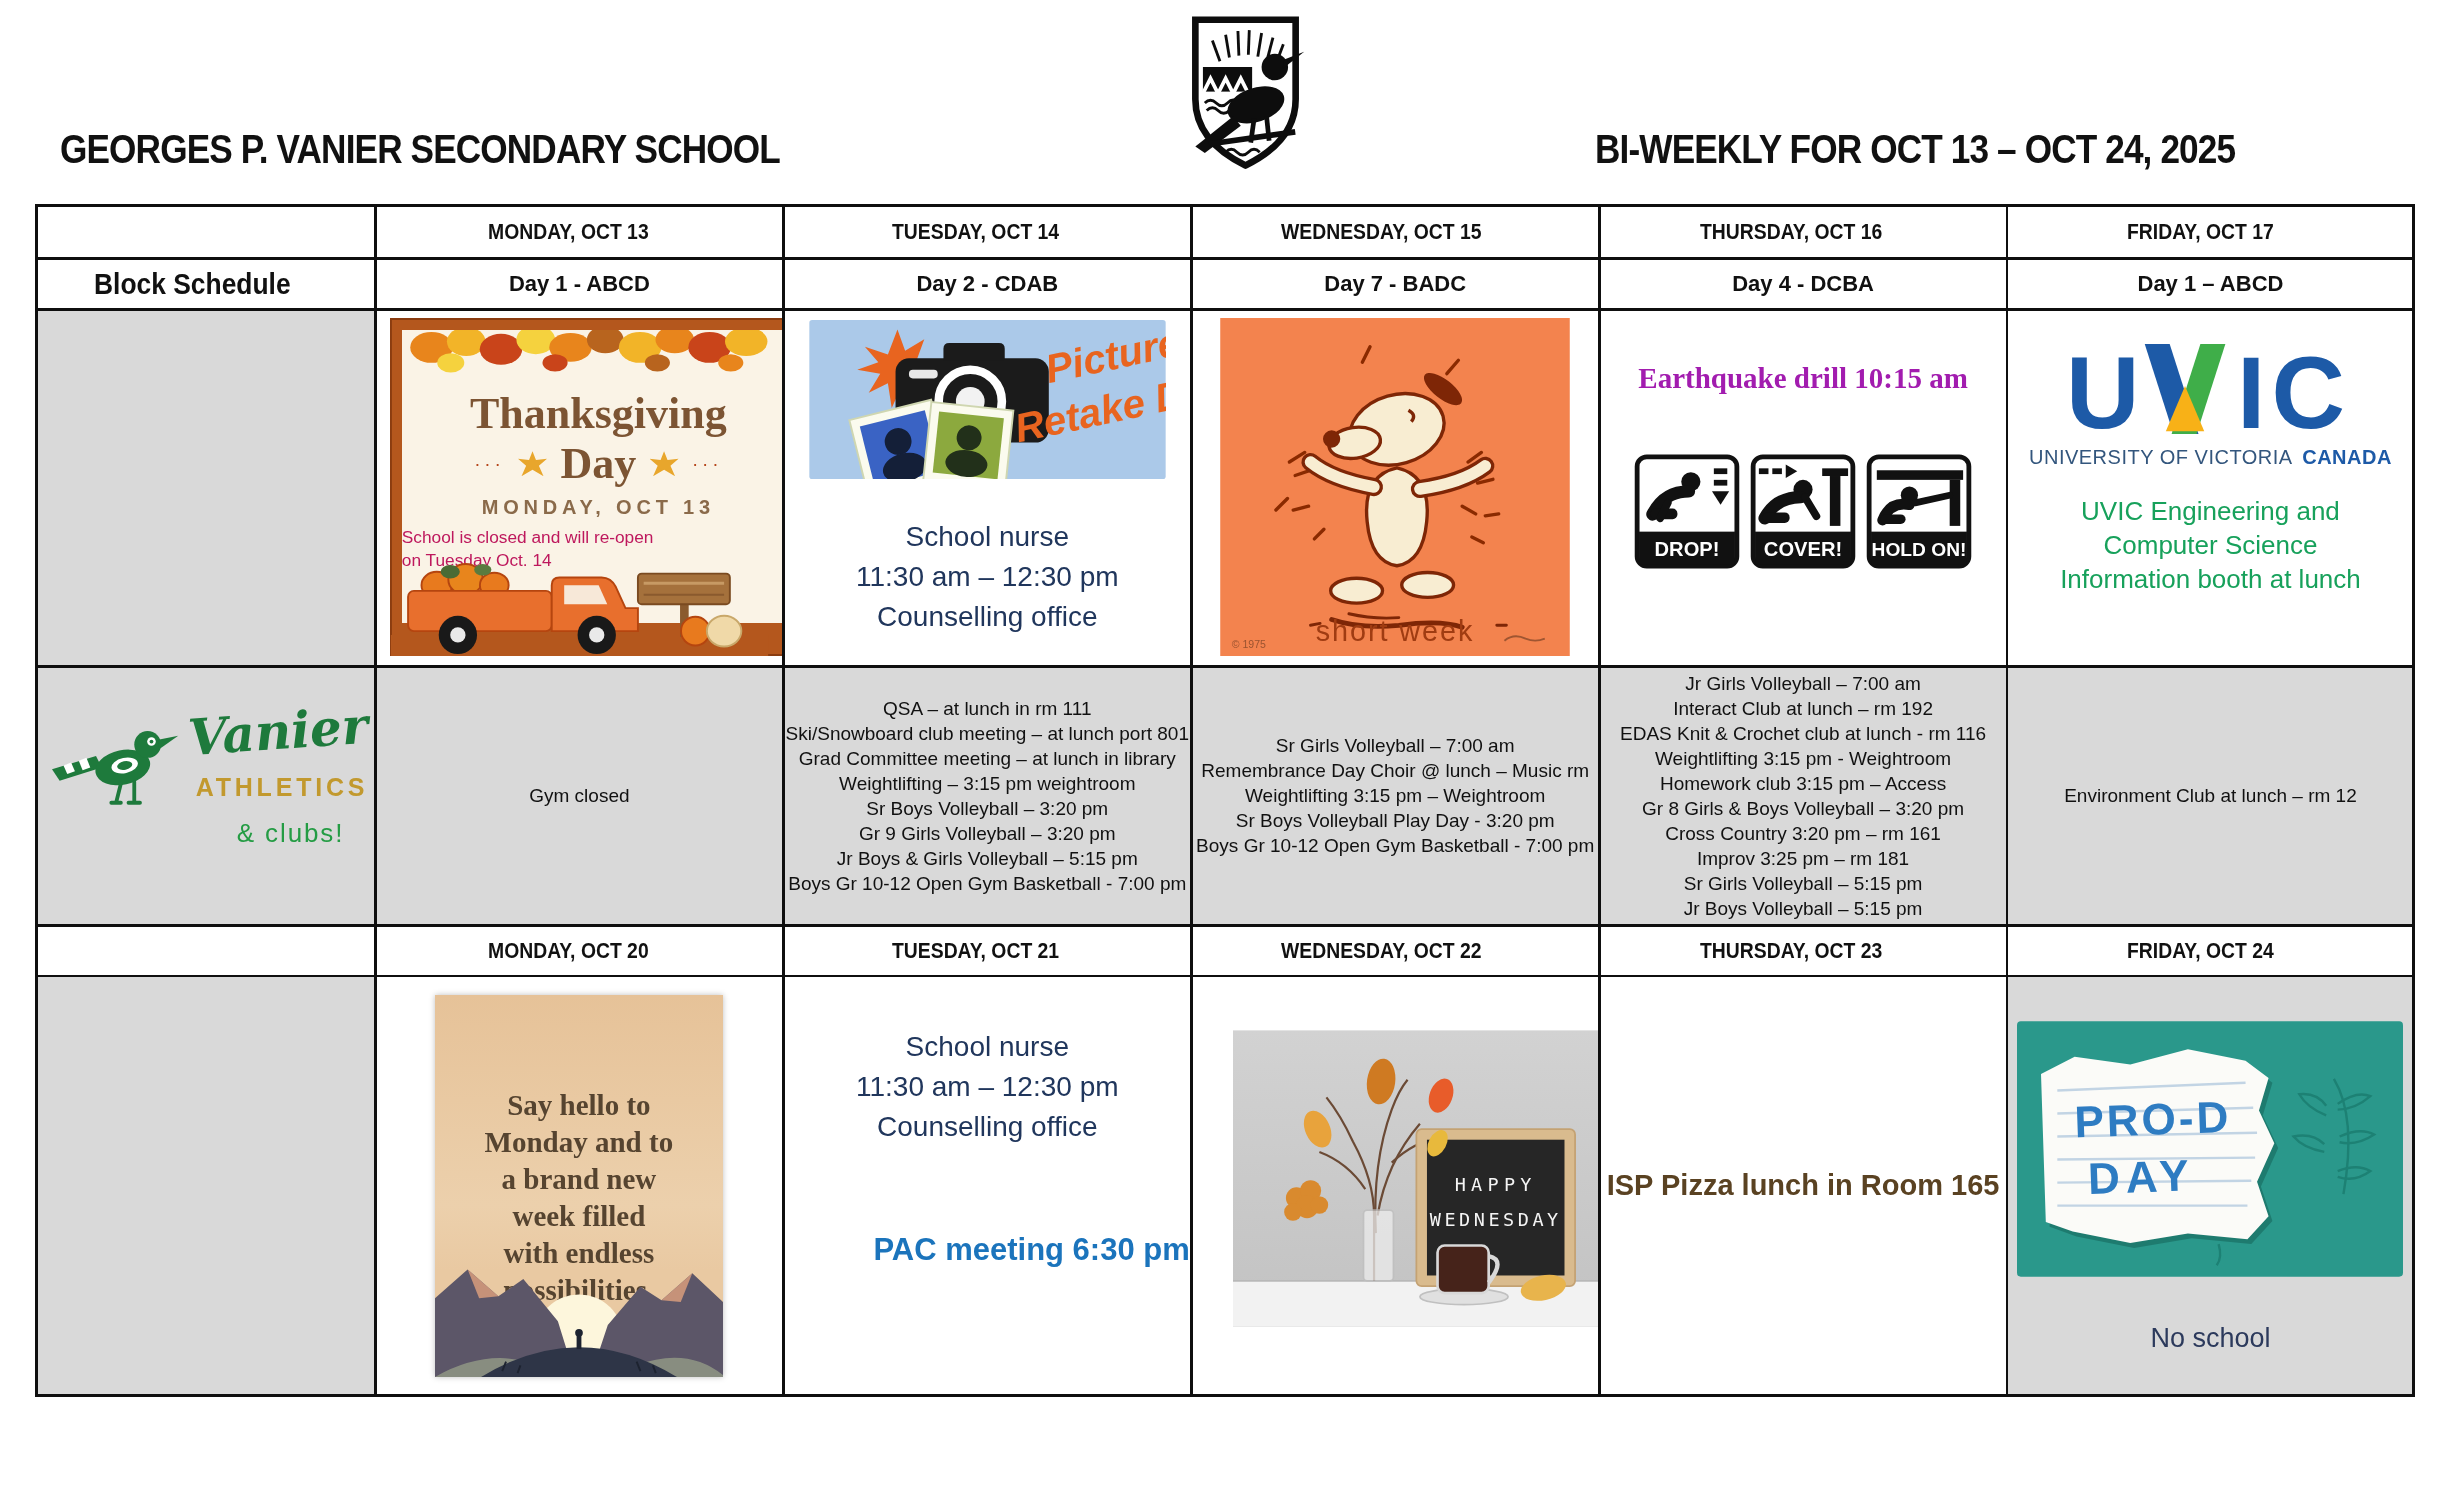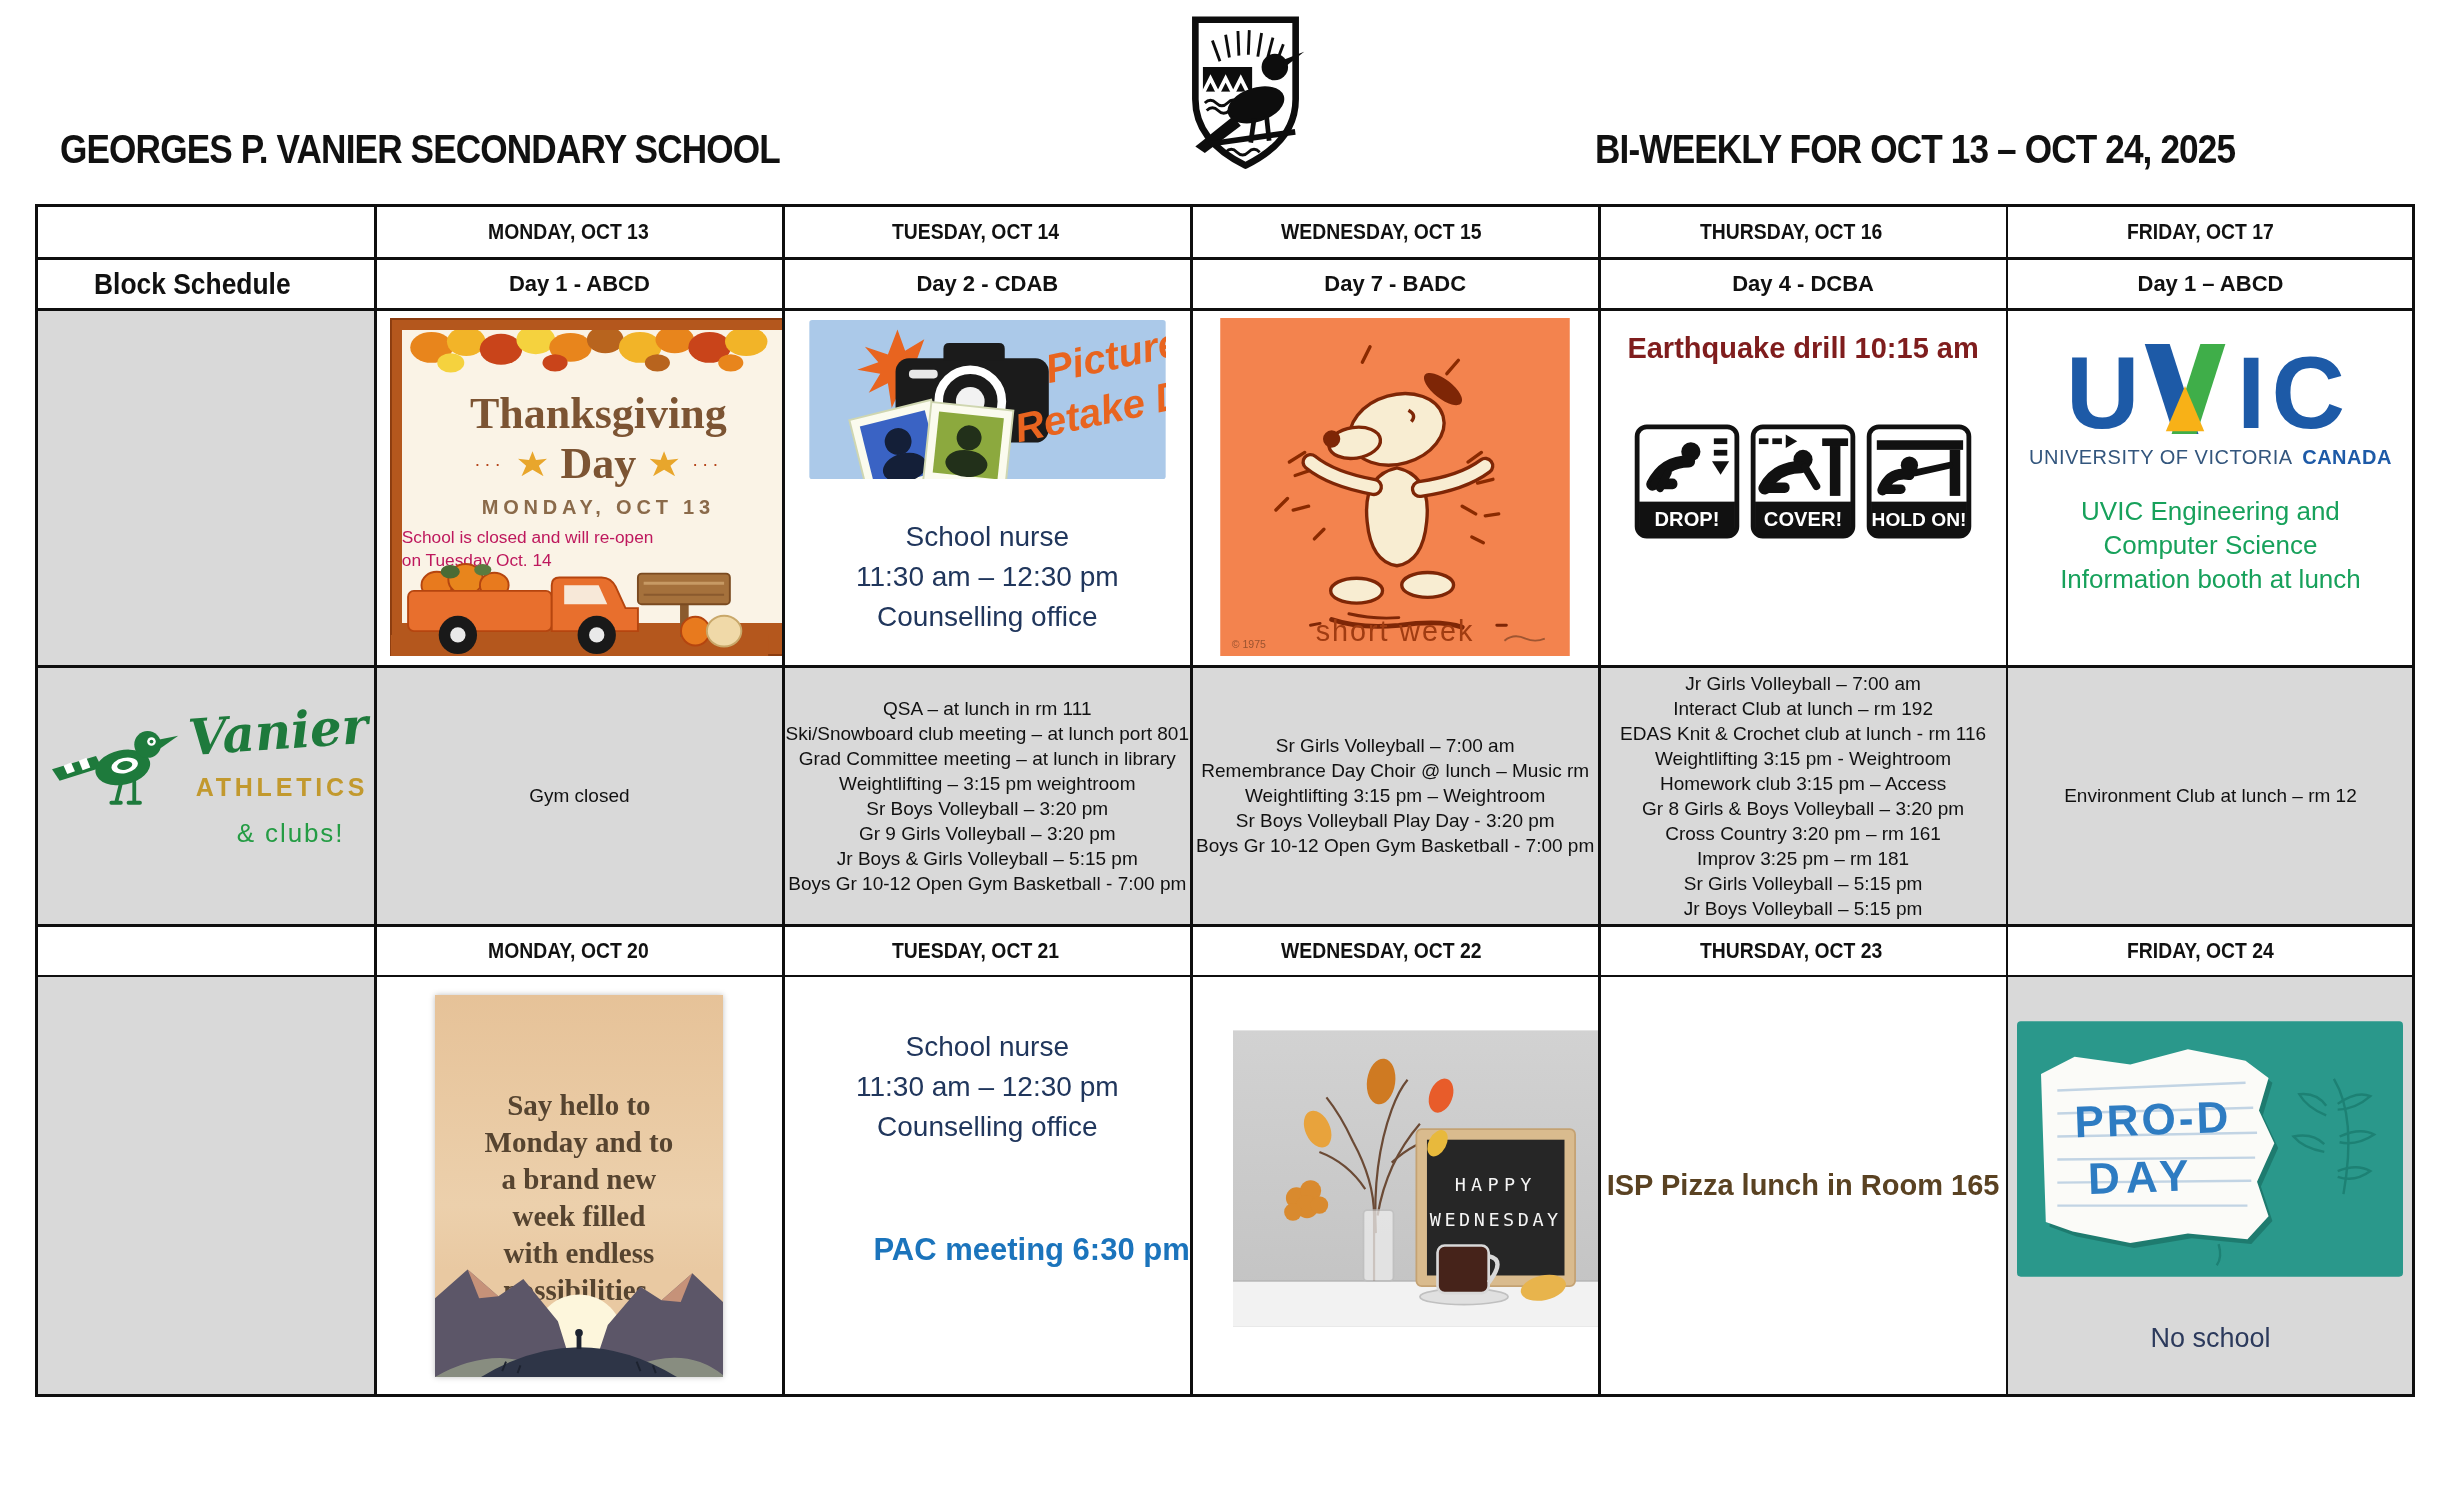--- a/index.html
+++ b/index.html
@@ -35,21 +35,21 @@
   .tg-date{text-align:center;color:#8a6a4a;font-weight:bold;font-size:20px;letter-spacing:4.8px;margin-top:7.7px;}
   .tg-note{text-align:left;color:#be185d;font-size:17.3px;line-height:23px;margin-top:7.7px;white-space:pre-line;}
   .tg-truck{position:absolute;left:0;bottom:0;}
 
   
   .nurse{margin-top:38px;text-align:center;color:#20365c;font-size:28px;line-height:40px;white-space:pre-line;}
   .nurse2{margin-top:50px;text-align:center;color:#20365c;font-size:28px;line-height:40px;white-space:pre-line;}
   .pac{margin-top:85px;text-align:right;color:#1b74bc;font-size:31px;font-weight:bold;}
 
   
-  .quake-title{margin-top:21px;text-align:center;font-weight:bold;font-size:29px;color:#7f1d1d;}
+  .quake-title{margin-top:51px;text-align:center;font-weight:bold;font-size:29px;color:#a21caf;font-family:Liberation Serif, serif;}
   .quake-icons{display:flex;justify-content:center;gap:7.7px;margin-top:58px;}
 
   
   .uvic-wrap{text-align:center;margin-top:27px;}
   .uvic-sub{margin-top:1.9px;font-size:20px;color:#33567d;letter-spacing:0.5px;}
   .uvic-sub b{color:#1d5aa7;margin-left:9.6px;}
   .uvic-green{margin-top:25px;font-size:26px;line-height:34px;color:#17a15b;white-space:pre-line;}
 
   
   .van-wrap{position:absolute;left:7.7px;top:17.3px;width:321px;height:221px;}

